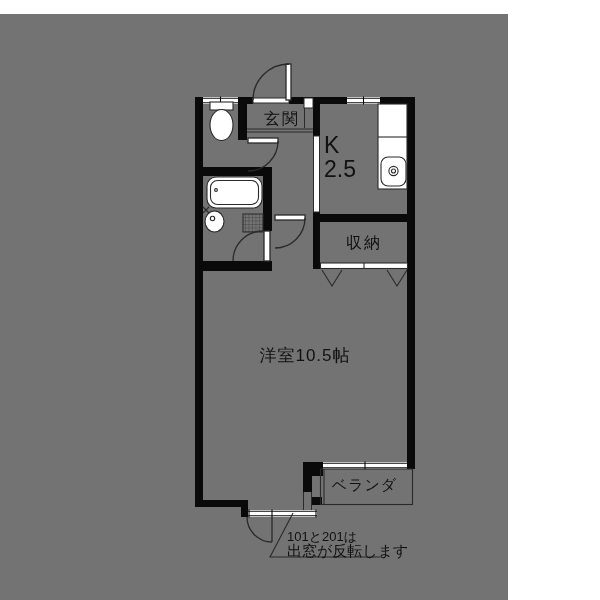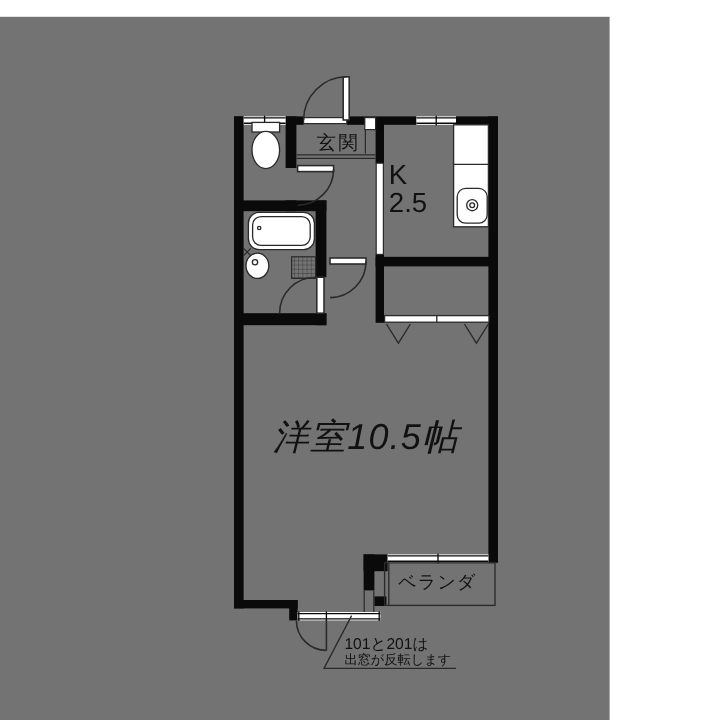--- a/index.html
+++ b/index.html
@@ -182,21 +182,22 @@
     <g stroke="#2a2a2a" stroke-width="1.1" fill="none">
       <polyline points="293,499 270,543 380,543"></polyline>
     </g>
   </svg>
 
   <div class="lbl center" style="left:247px;top:95px;width:70px;font-size:16px;letter-spacing:2px;">玄関</div>
 
   <div class="lbl" style="left:324px;top:118px;font-size:23px;">K</div>
   <div class="lbl" style="left:324px;top:142px;font-size:23px;text-align:right;">2.5</div>
 
-
-  <div class="lbl center" style="left:195px;top:330px;width:220px;font-size:30px;letter-spacing:1px;font-style:italic;">洋室10.5帖</div>
+  <div class="lbl center" style="left:320px;top:219px;width:88px;font-size:16px;letter-spacing:2px;">収納</div>
+
+  <div class="lbl center" style="left:195px;top:330px;width:220px;font-size:17px;letter-spacing:1px;">洋室10.5帖</div>
 
   <div class="lbl center" style="left:321px;top:462px;width:87px;font-size:15px;letter-spacing:1px;">ベランダ</div>
 
   <div class="lbl" style="left:287px;top:514px;font-size:13px;text-align:right;">101と201は</div>
-  <div class="lbl" style="left:287px;top:528px;font-size:11px;">出窓が反転します</div>
+  <div class="lbl" style="left:287px;top:528px;font-size:15px;">出窓が反転します</div>
 
 </div>
 
 </body></html>

